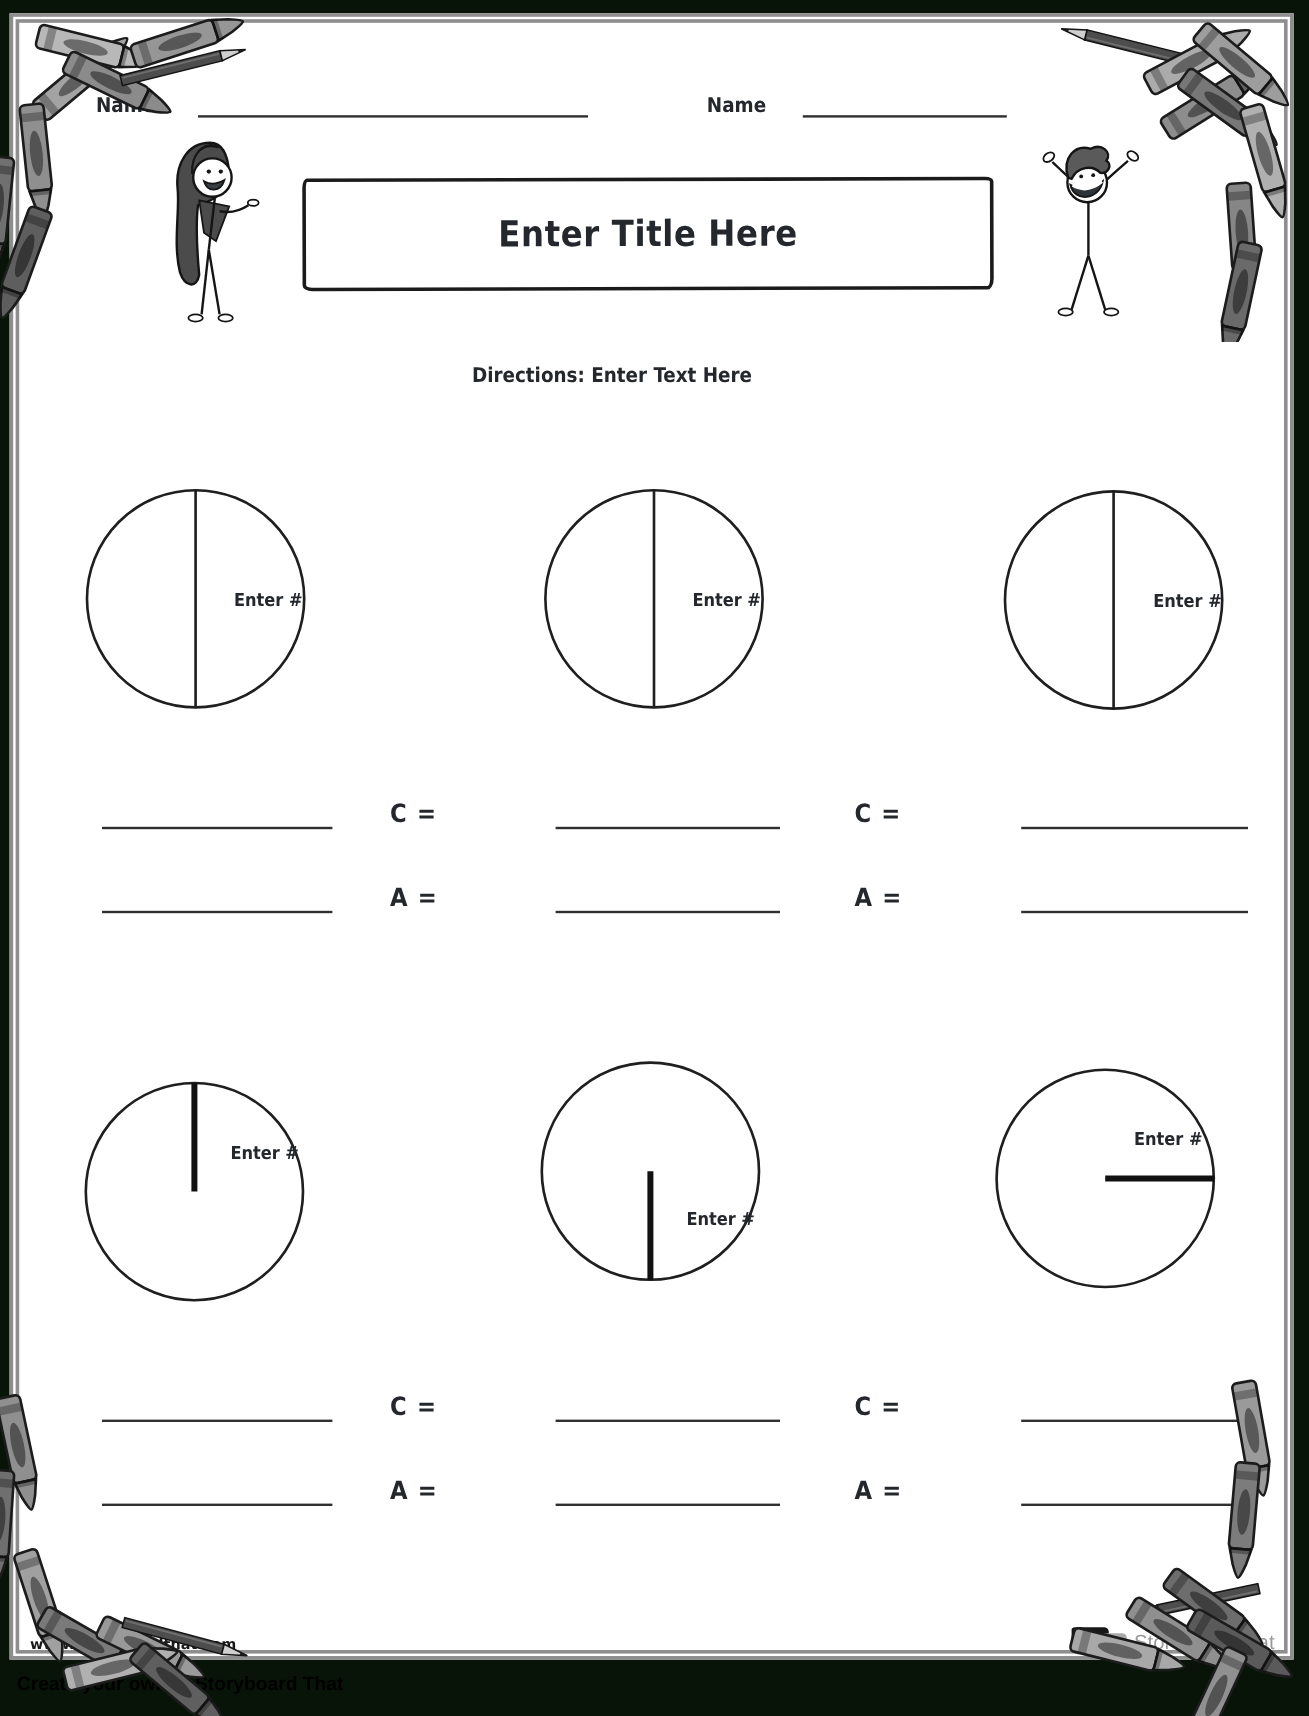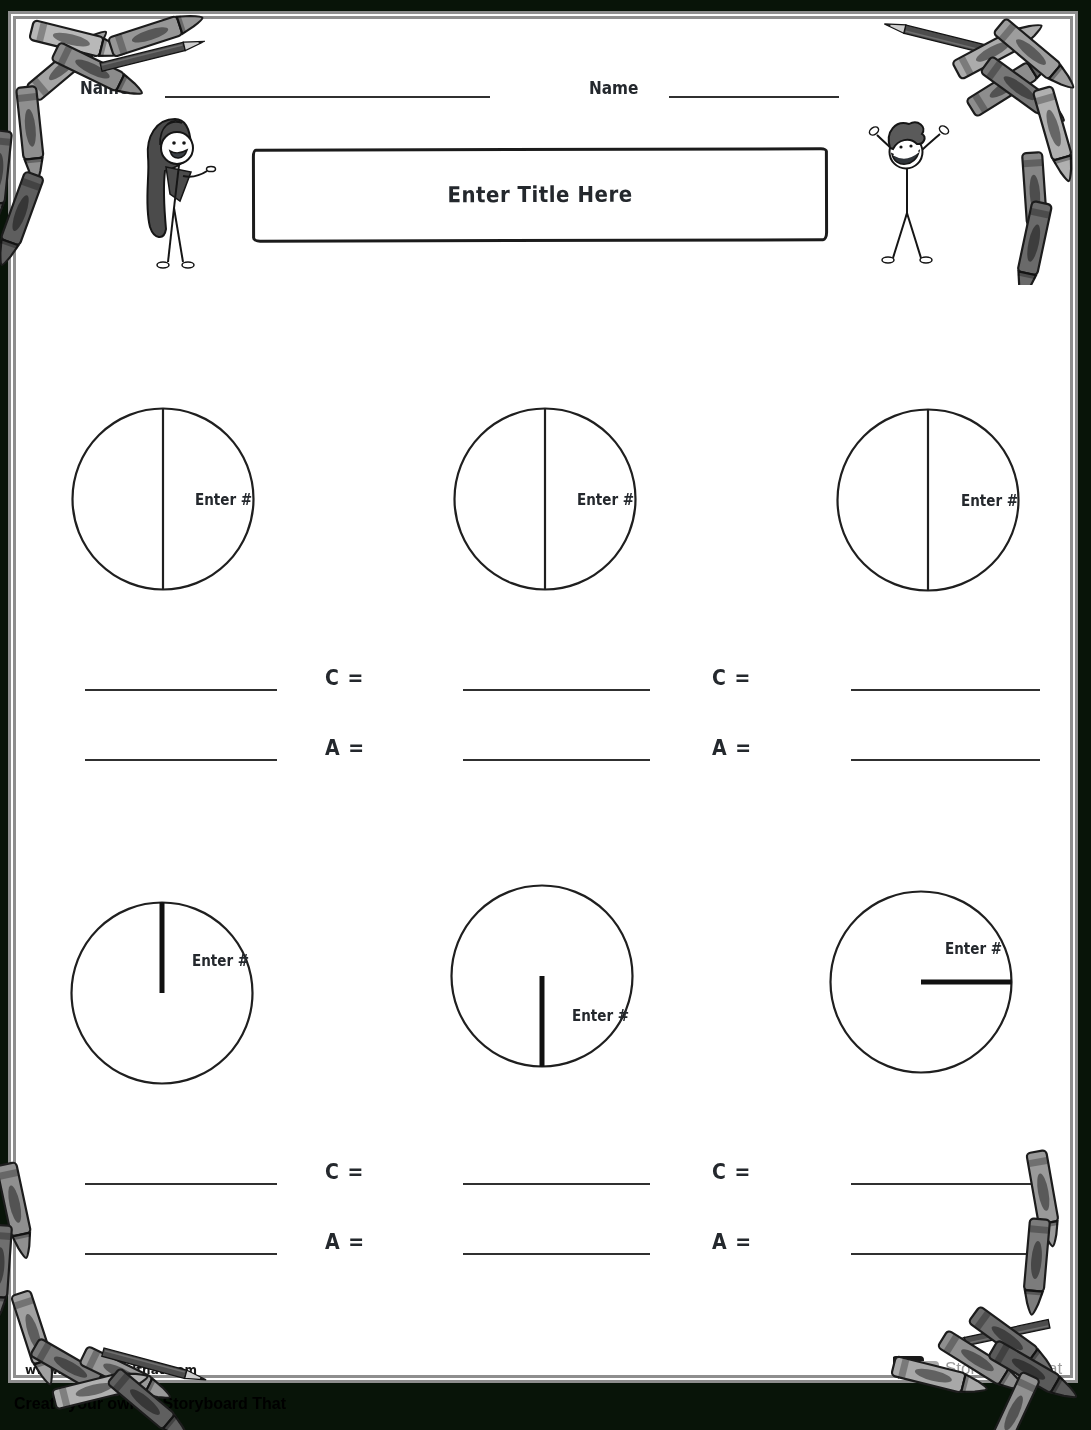--- a/index.html
+++ b/index.html
@@ -27,21 +27,21 @@
   }
   .hdr-lbl{font-size:17px;}
   .blank-line{position:absolute;height:2px;background:#303030;}
   .title-box{
     position:absolute;left:252px;top:148px;width:576px;height:94px;
     box-sizing:border-box;border:3px solid #1b1b1b;background:#fff;
     border-radius:4px 7px 5px 8px / 8px 4px 9px 5px;
     transform:rotate(-0.15deg);
     display:flex;align-items:center;justify-content:center;
   }
-  .title-text{font-size:22px;letter-spacing:0.5px;}
+  .title-text{font-size:30px;letter-spacing:0.5px;}
   .directions{position:absolute;left:260px;top:304px;width:500px;text-align:center;font-size:17px;}
   .circle-fig{position:absolute;width:200px;height:200px;}
   .circ{fill:none;stroke:#1f1f1f;stroke-width:2.2px;}
   .thin-line{stroke:#1f1f1f;stroke-width:2.2px;}
   .thick-line{stroke:#111;stroke-width:5px;}
   .enter-num{position:absolute;font-size:15px;margin-left:20px;}
   .eq-lbl{position:absolute;font-size:21px;letter-spacing:1px;}
   .watermark{position:absolute;left:25px;top:1363px;font-size:12px;font-weight:bold;color:#1a1a1a;
     font-family:"DejaVu Sans", sans-serif;white-space:nowrap;}
   .tagline{position:absolute;left:14px;top:1395px;font-size:16px;font-weight:bold;color:#000;
@@ -78,20 +78,21 @@
 
   <span class="abs lbl hdr-lbl" style="left:80px;top:79px">Name</span>
   <div class="blank-line" style="left:165px;top:96px;width:325px"></div>
   <span class="abs lbl hdr-lbl" style="left:589px;top:79px">Name</span>
   <div class="blank-line" style="left:669px;top:96px;width:170px"></div>
 
   <div class="title-box">
     <span class="lbl title-text">Enter Title Here</span>
   </div>
 
+  <div class="directions lbl">Directions: Enter Text Here</div>
 
   <svg class="abs" style="left:130px;top:115px" width="95" height="160" viewBox="0 0 95 160">
     <path d="M45,4 C26,4 16,22 18,42 C20,60 14,88 20,112 C24,124 34,126 36,114 C34,92 33,72 35,56 C49,52 60,44 61,30 C60,14 55,4 45,4 Z" fill="#4b4b4b" stroke="#151515" stroke-width="2"></path>
     <circle cx="47" cy="33" r="16" fill="#fff" stroke="#151515" stroke-width="2"></circle>
     <path d="M30,30 C29,12 40,4 52,8 C44,2 30,8 30,30 Z" fill="#4b4b4b" stroke="#151515" stroke-width="1.5"></path>
     <circle cx="44" cy="28" r="1.8" fill="#151515"></circle>
     <circle cx="54" cy="28" r="1.8" fill="#151515"></circle>
     <path d="M40,36 C43,46 54,45 57,35 C50,39 45,39 40,36 Z" fill="#3a3f44" stroke="#151515" stroke-width="1.5"></path>
     <path d="M36,52 L61,57 L50,86 L40,79 Z" fill="#4b4b4b" stroke="#151515" stroke-width="1.5"></path>
     <line x1="49" y1="50" x2="44" y2="93" stroke="#151515" stroke-width="2"></line>

